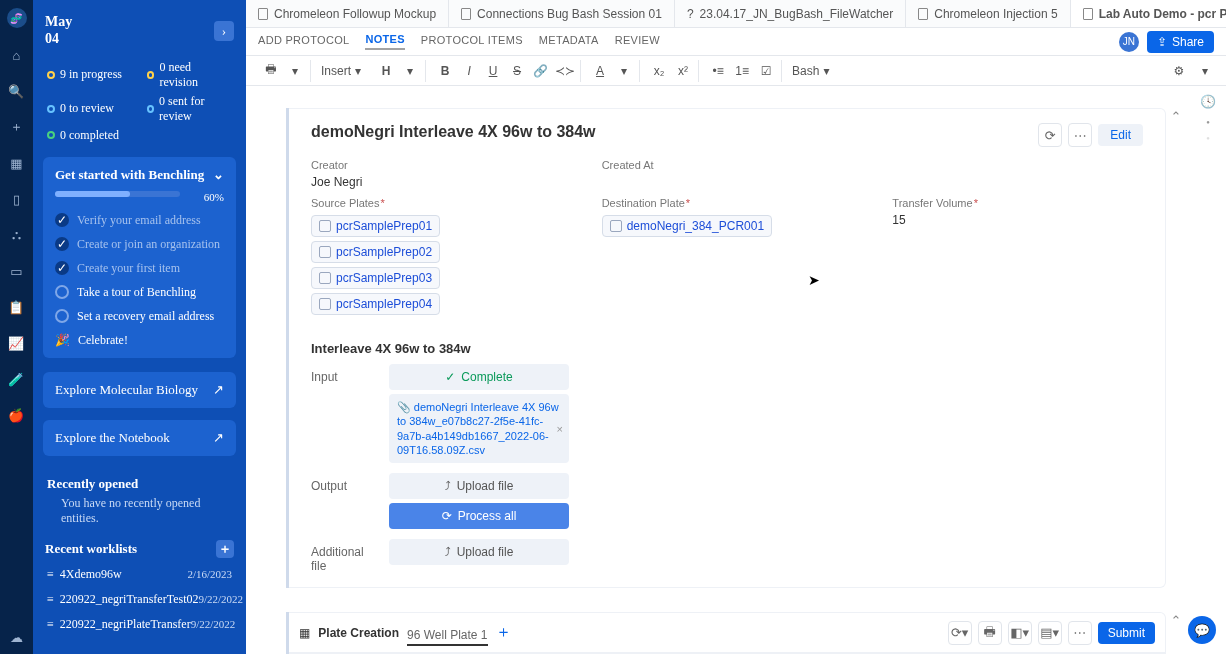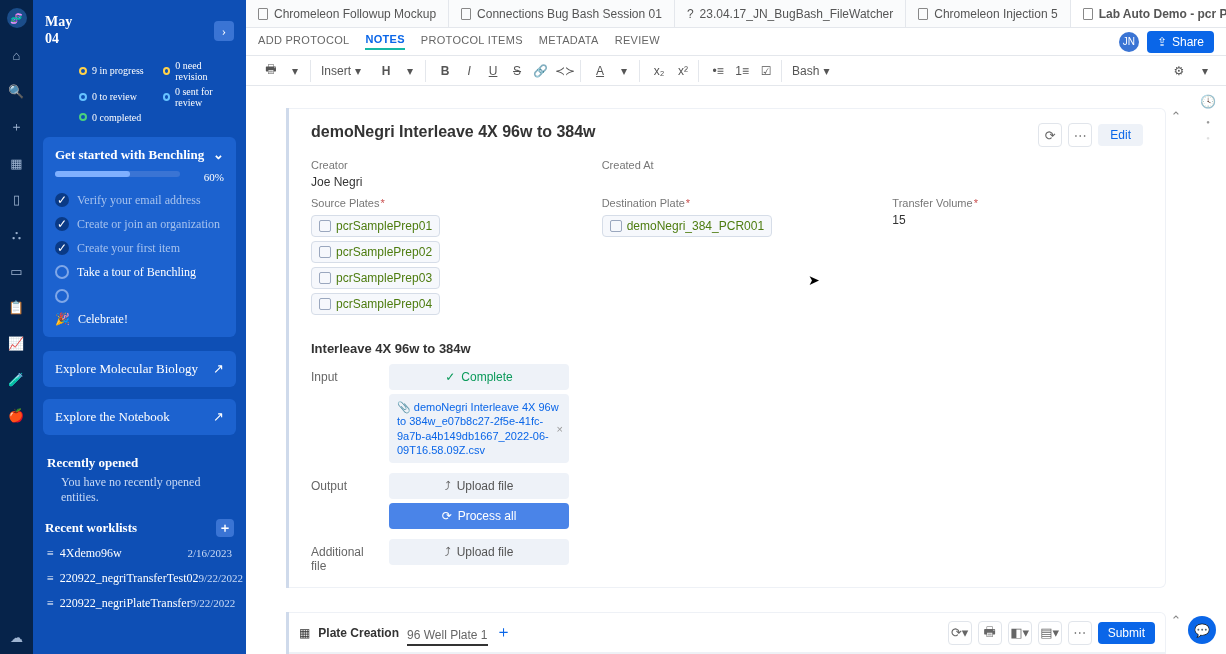--- a/index.html
+++ b/index.html
@@ -5,21 +5,21 @@
 * { box-sizing: border-box; margin: 0; padding: 0; }
 body { font-family: -apple-system, BlinkMacSystemFont, "Segoe UI", Helvetica, Arial, sans-serif; font-size: 13px; color: #333; background: #f5f7fa; width: 1226px; height: 654px; overflow: hidden; display: flex; }
 .rail { width: 33px; background: #06234a; display: flex; flex-direction: column; align-items: center; padding-top: 8px; gap: 18px; }
 .rail .icon, .rail-bottom .icon { width: 18px; height: 18px; color: #9eb4d1; cursor: pointer; display:flex; align-items:center; justify-content:center;}
 .rail .logo { width:20px; height:20px; background:#1b4d8a; border-radius:50%; color:#fff; display:flex; align-items:center; justify-content:center; font-size:10px;}
 .rail-bottom{margin-top:auto; margin-bottom:8px; display:flex; flex-direction:column; gap:18px; align-items:center;}
 .sidebar { width: 213px; background: linear-gradient(#0e4fb5,#0e4fb5); color:#fff; display:flex; flex-direction:column; padding: 8px 0 0 0; overflow:hidden;font-family:Liberation Serif, serif;}
 .sb-header{display:flex; align-items:center; padding:6px 12px; justify-content:space-between;}
 .sb-date{font-size:14px; font-weight:600; line-height:1.2;}
 .sb-chev{width:20px; height:20px; background:#3a74d4; border-radius:4px; display:flex; align-items:center; justify-content:center; cursor:pointer;}
-.sb-stats{display:grid; grid-template-columns:1fr 1fr; gap:4px 14px; padding:6px 14px; font-size:10px;margin-left:32px;}
+.sb-stats{display:grid; grid-template-columns:1fr 1fr; gap:4px 14px; padding:6px 14px; font-size:12px;}
 .sb-stat{display:flex; align-items:center; gap:5px;}
 .dot{width:8px; height:8px; border:2px solid; border-radius:50%; background:transparent;}
 .dot.gold{border-color:#ffd24a;}
 .dot.blue{border-color:#67c3ff;}
 .dot.green{border-color:#4ad17e;}
 .card{margin:8px 10px; background:#1c62cf; border-radius:6px; padding:10px 12px;}
 .card-hd{display:flex; justify-content:space-between; align-items:center; font-size:13px; font-weight:600;}
 .progress-row{display:flex; align-items:flex-start; gap:24px; margin-top:8px;}
 .pbar{flex:1; height:6px; background:#3a74d4; border-radius:3px; position:relative;}
 .pbar::after{content:""; position:absolute; left:0; top:0; height:100%; width:60%; background:#7fb0ff; border-radius:3px;}
@@ -42,21 +42,21 @@
 .wl-name{display:flex; align-items:center; gap:6px;}
 .wl-date{color:#c9daf5; font-size:11px;}
 .main{flex:1; display:flex; flex-direction:column; background:#fff; min-width:0;}
 .tabs{display:flex; border-bottom:1px solid #e4e7ec; height:28px; background:#fafbfc;}
 .tab{display:flex; align-items:center; gap:6px; padding:0 12px; font-size:12px; border-right:1px solid #e4e7ec; color:#555; cursor:pointer; white-space:nowrap;}
 .tab.active{background:#fff; font-weight:600;}
 .tab .doc-icon{width:10px; height:12px; border:1px solid #888; border-radius:1px;}
 .subnav{display:flex; align-items:center; justify-content:space-between; padding:4px 12px; border-bottom:1px solid #e4e7ec; height:28px;}
 .subnav-left{display:flex; gap:16px; align-items:center;}
 .sn-item{font-size:11px; letter-spacing:.3px; color:#666; cursor:pointer; padding-bottom:3px;}
-.sn-item.active{color:#0a66e8; border-bottom:2px solid #14b8a6; font-weight:600;}
+.sn-item.active{color:#0a66e8; border-bottom:2px solid #a3a3a3; font-weight:600;}
 .subnav-right{display:flex; align-items:center; gap:8px;}
 .avatar{width:20px; height:20px; background:#3a74d4; color:#fff; border-radius:50%; font-size:10px; display:flex; align-items:center; justify-content:center;}
 .share-btn{background:#0a66e8; color:#fff; padding:4px 10px; border-radius:4px; font-size:12px; display:flex; gap:5px; align-items:center; cursor:pointer;}
 .toolbar{display:flex; align-items:center; gap:4px; padding:4px 10px; border-bottom:1px solid #e4e7ec; height:30px; background:#fff;}
 .tb-group{display:flex; gap:2px; padding:0 4px; border-right:1px solid #e4e7ec;}
 .tb-btn{width:22px; height:22px; border-radius:3px; display:flex; align-items:center; justify-content:center; color:#555; cursor:pointer; font-size:12px;}
 .tb-label{font-size:12px; color:#555; padding:0 6px; display:flex; align-items:center; gap:4px; cursor:pointer;}
 .tb-settings{margin-left:auto; display:flex; gap:4px;}
 .content{flex:1; overflow:auto; background:#fff; display:flex; position:relative;}
 .doc{flex:1; padding:14px 60px 40px 40px; position:relative;}
@@ -66,21 +66,21 @@
 .block-hd{display:flex; justify-content:space-between; align-items:flex-start;}
 .block-title{font-size:16px; font-weight:600;}
 .block-actions{display:flex; gap:6px; align-items:center;}
 .icon-btn{width:24px; height:24px; border:1px solid #e1e5eb; border-radius:4px; display:flex; align-items:center; justify-content:center; color:#666; cursor:pointer; background:#fff;}
 .edit-btn{background:#eef2f8; color:#0a66e8; padding:4px 12px; border-radius:4px; font-size:12px; cursor:pointer;}
 .collapse-btn{position:absolute; right:-20px; top:-2px; width:20px; height:20px; color:#888; cursor:pointer; display:flex; align-items:center; justify-content:center;}
 .meta-grid{display:grid; grid-template-columns: 1fr 1fr 1fr; gap:8px 40px; margin-top:12px;}
 .meta-label{font-size:11px; color:#777; margin-bottom:4px;}
 .meta-val{font-size:12px;}
 .req::after{content:"*"; color:#c94e4e; margin-left:1px;}
-.chip{display:inline-flex; align-items:center; gap:5px; border:1px solid #d6dde8; background:#f6f8fc; border-radius:4px; padding:3px 7px; font-size:12px; color:#4d7c0f; margin:2px 4px 2px 0; cursor:pointer;}
+.chip{display:inline-flex; align-items:center; gap:5px; border:1px solid #d6dde8; background:#f6f8fc; border-radius:4px; padding:3px 7px; font-size:12px; color:#1d4ed8; margin:2px 4px 2px 0; cursor:pointer;}
 .chip .pi{width:12px; height:12px; border:1px solid #9aa7be; border-radius:2px;}
 .subhead{font-size:13px; font-weight:600; margin:24px 0 8px 0;}
 .run{display:grid; grid-template-columns: 70px 180px; gap:10px 8px; align-items:start;}
 .run-label{font-size:12px; color:#666; padding-top:6px;}
 .run-box{background:#eef2f8; border-radius:4px; padding:6px 8px; display:flex; align-items:center; gap:6px; font-size:12px; justify-content:center; color:#555;}
 .run-complete{color:#0a9a5a; background:#eef2f8; justify-content:center;}
 .file-box{background:#eef2f8; border-radius:4px; padding:6px 8px; font-size:11px; color:#0a66e8; position:relative; line-height:1.3;}
 .file-box .rm{position:absolute; right:6px; top:50%; transform:translateY(-50%); color:#999; cursor:pointer;}
 .process-box{background:#4a84e8; color:#fff;}
 .cursor-mark{position:absolute; left:808px; top:272px; font-size:14px; color:#000;}
@@ -171,20 +171,21 @@
         <div class="task done">
           <span class="chk done">✓</span>
           <span class="lbl">Create your first item</span>
         </div>
         <div class="task todo">
           <span class="chk todo"></span>
           <span class="lbl">Take a tour of Benchling</span>
         </div>
         <div class="task todo">
           <span class="chk todo"></span>
+          <span class="lbl">Set a recovery email address</span>
         </div>
       </div>
     <div class="celebrate" style="margin-top:9px;">
         <span>🎉</span>
         <span>Celebrate!</span>
       </div>
   </div>
 
   <div class="exp-btn">
     <span>Explore Molecular Biology</span>

